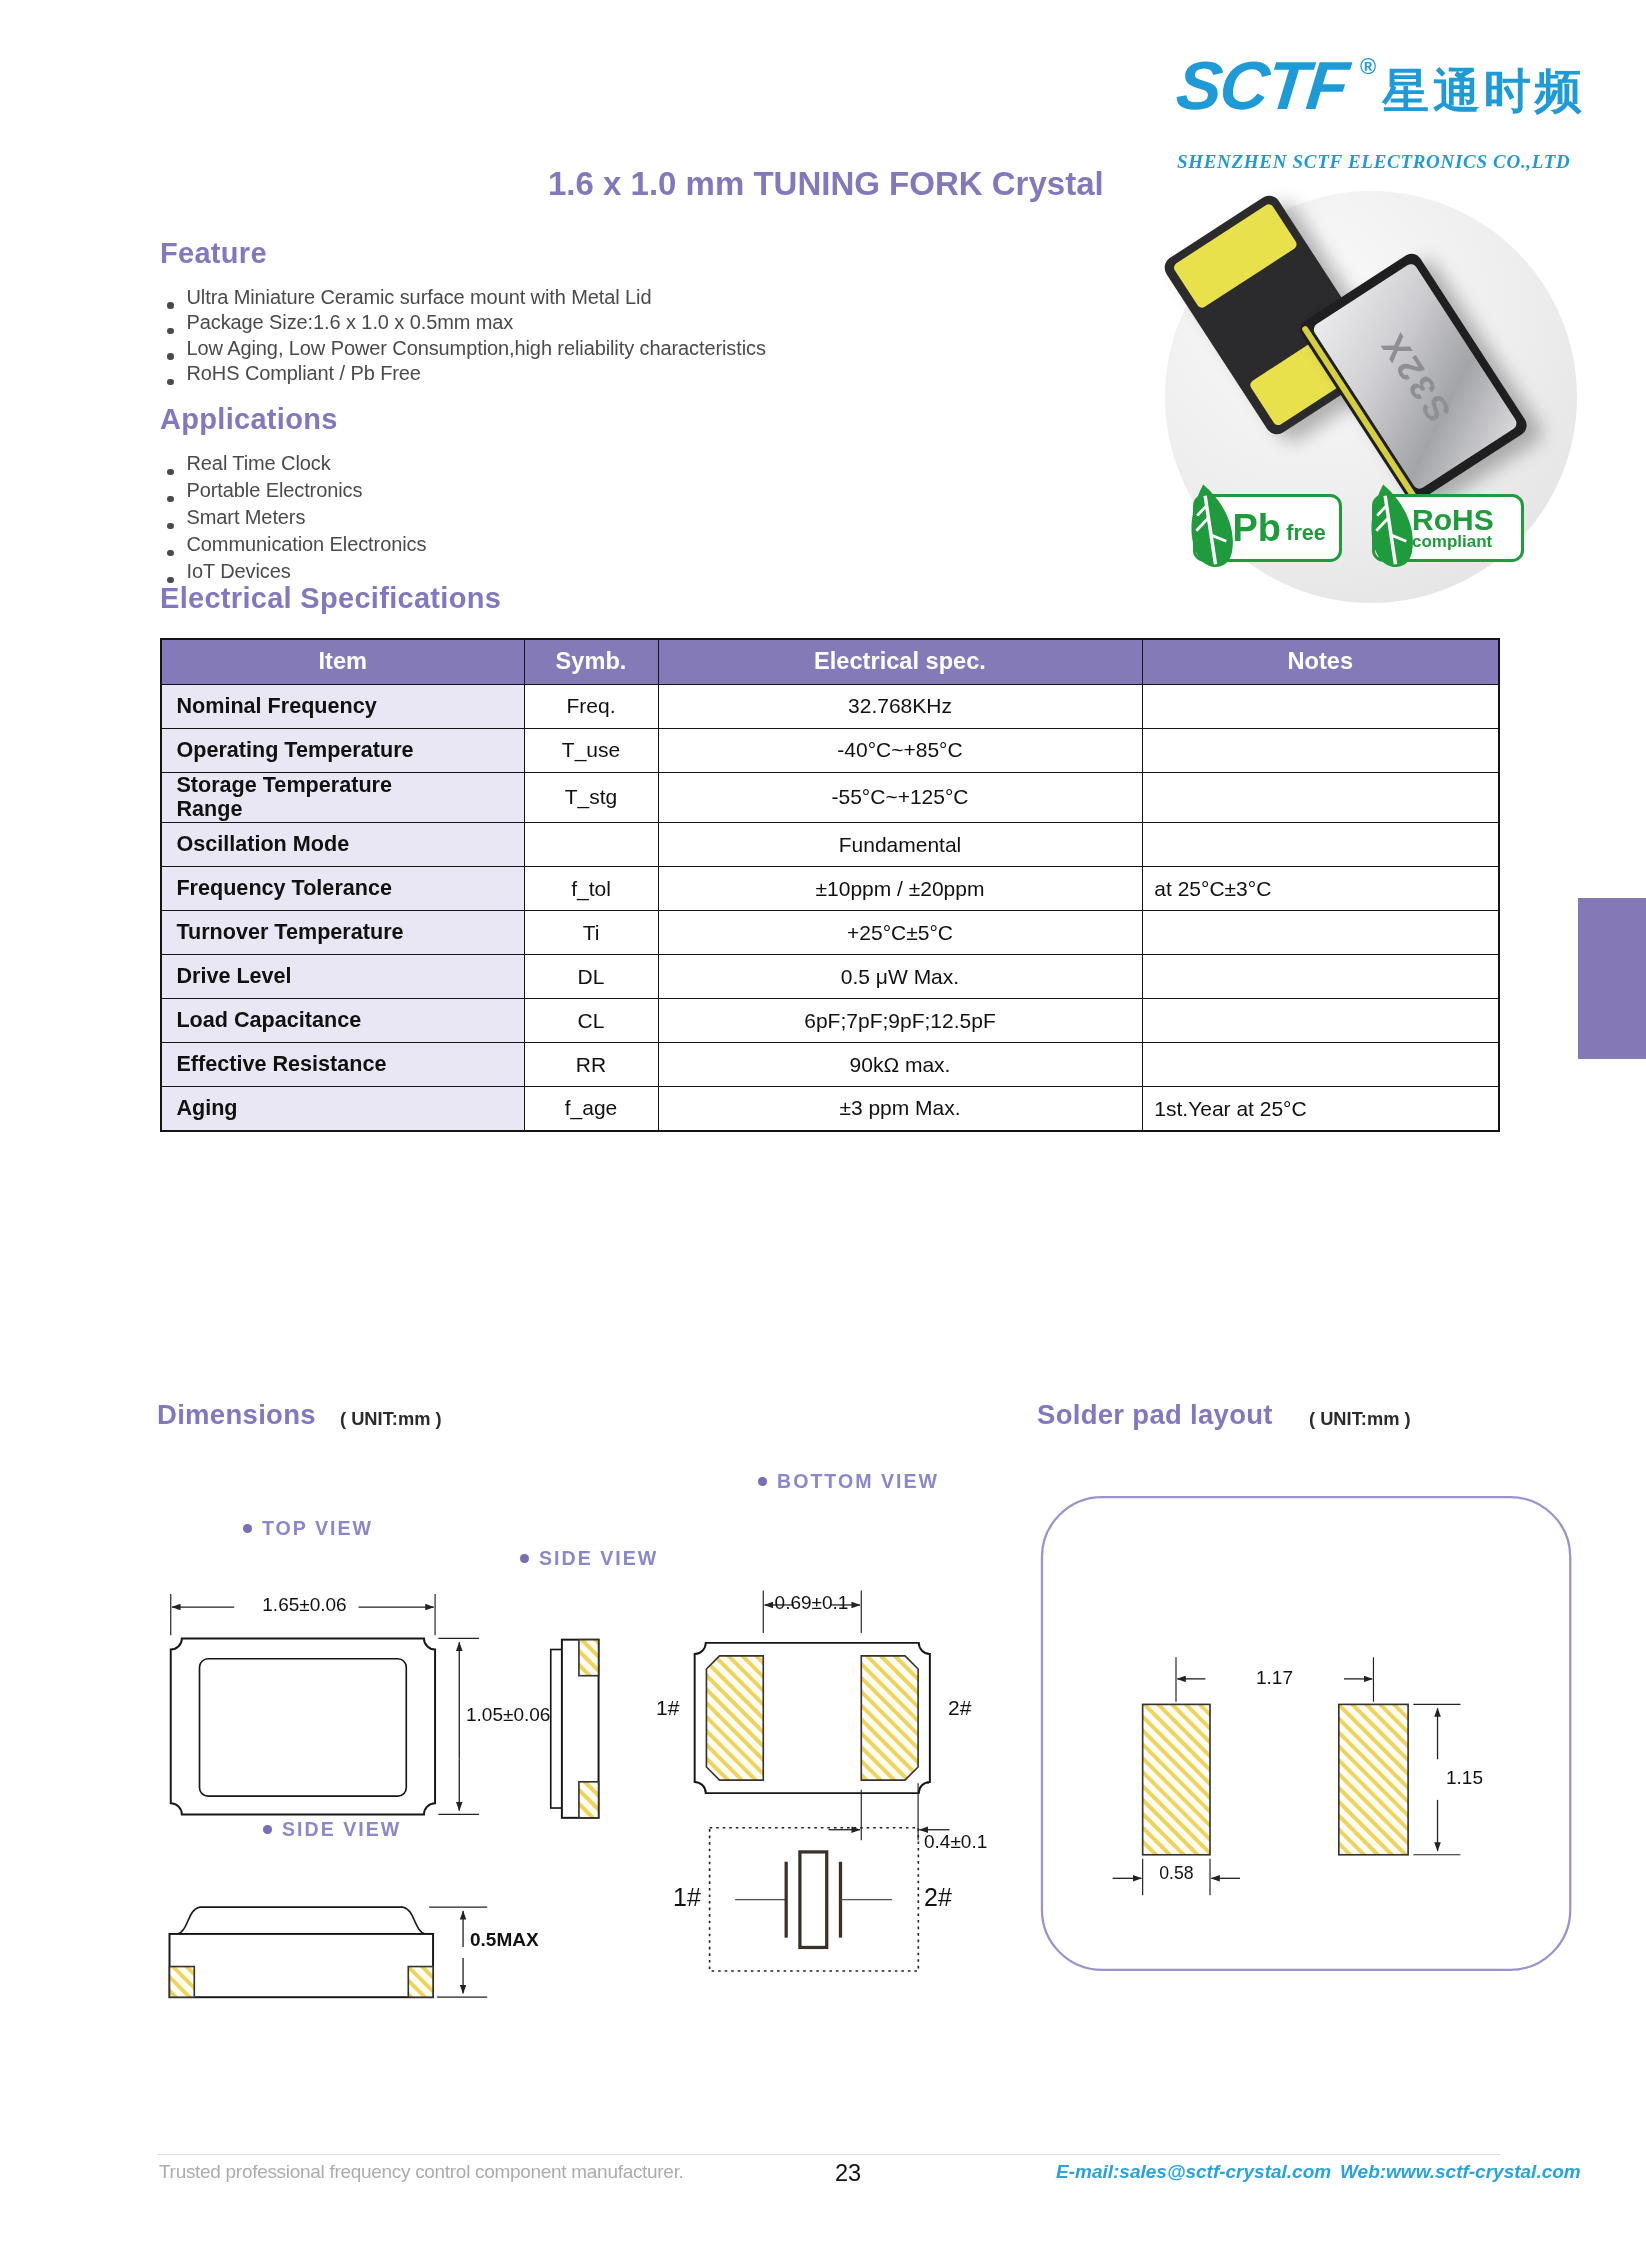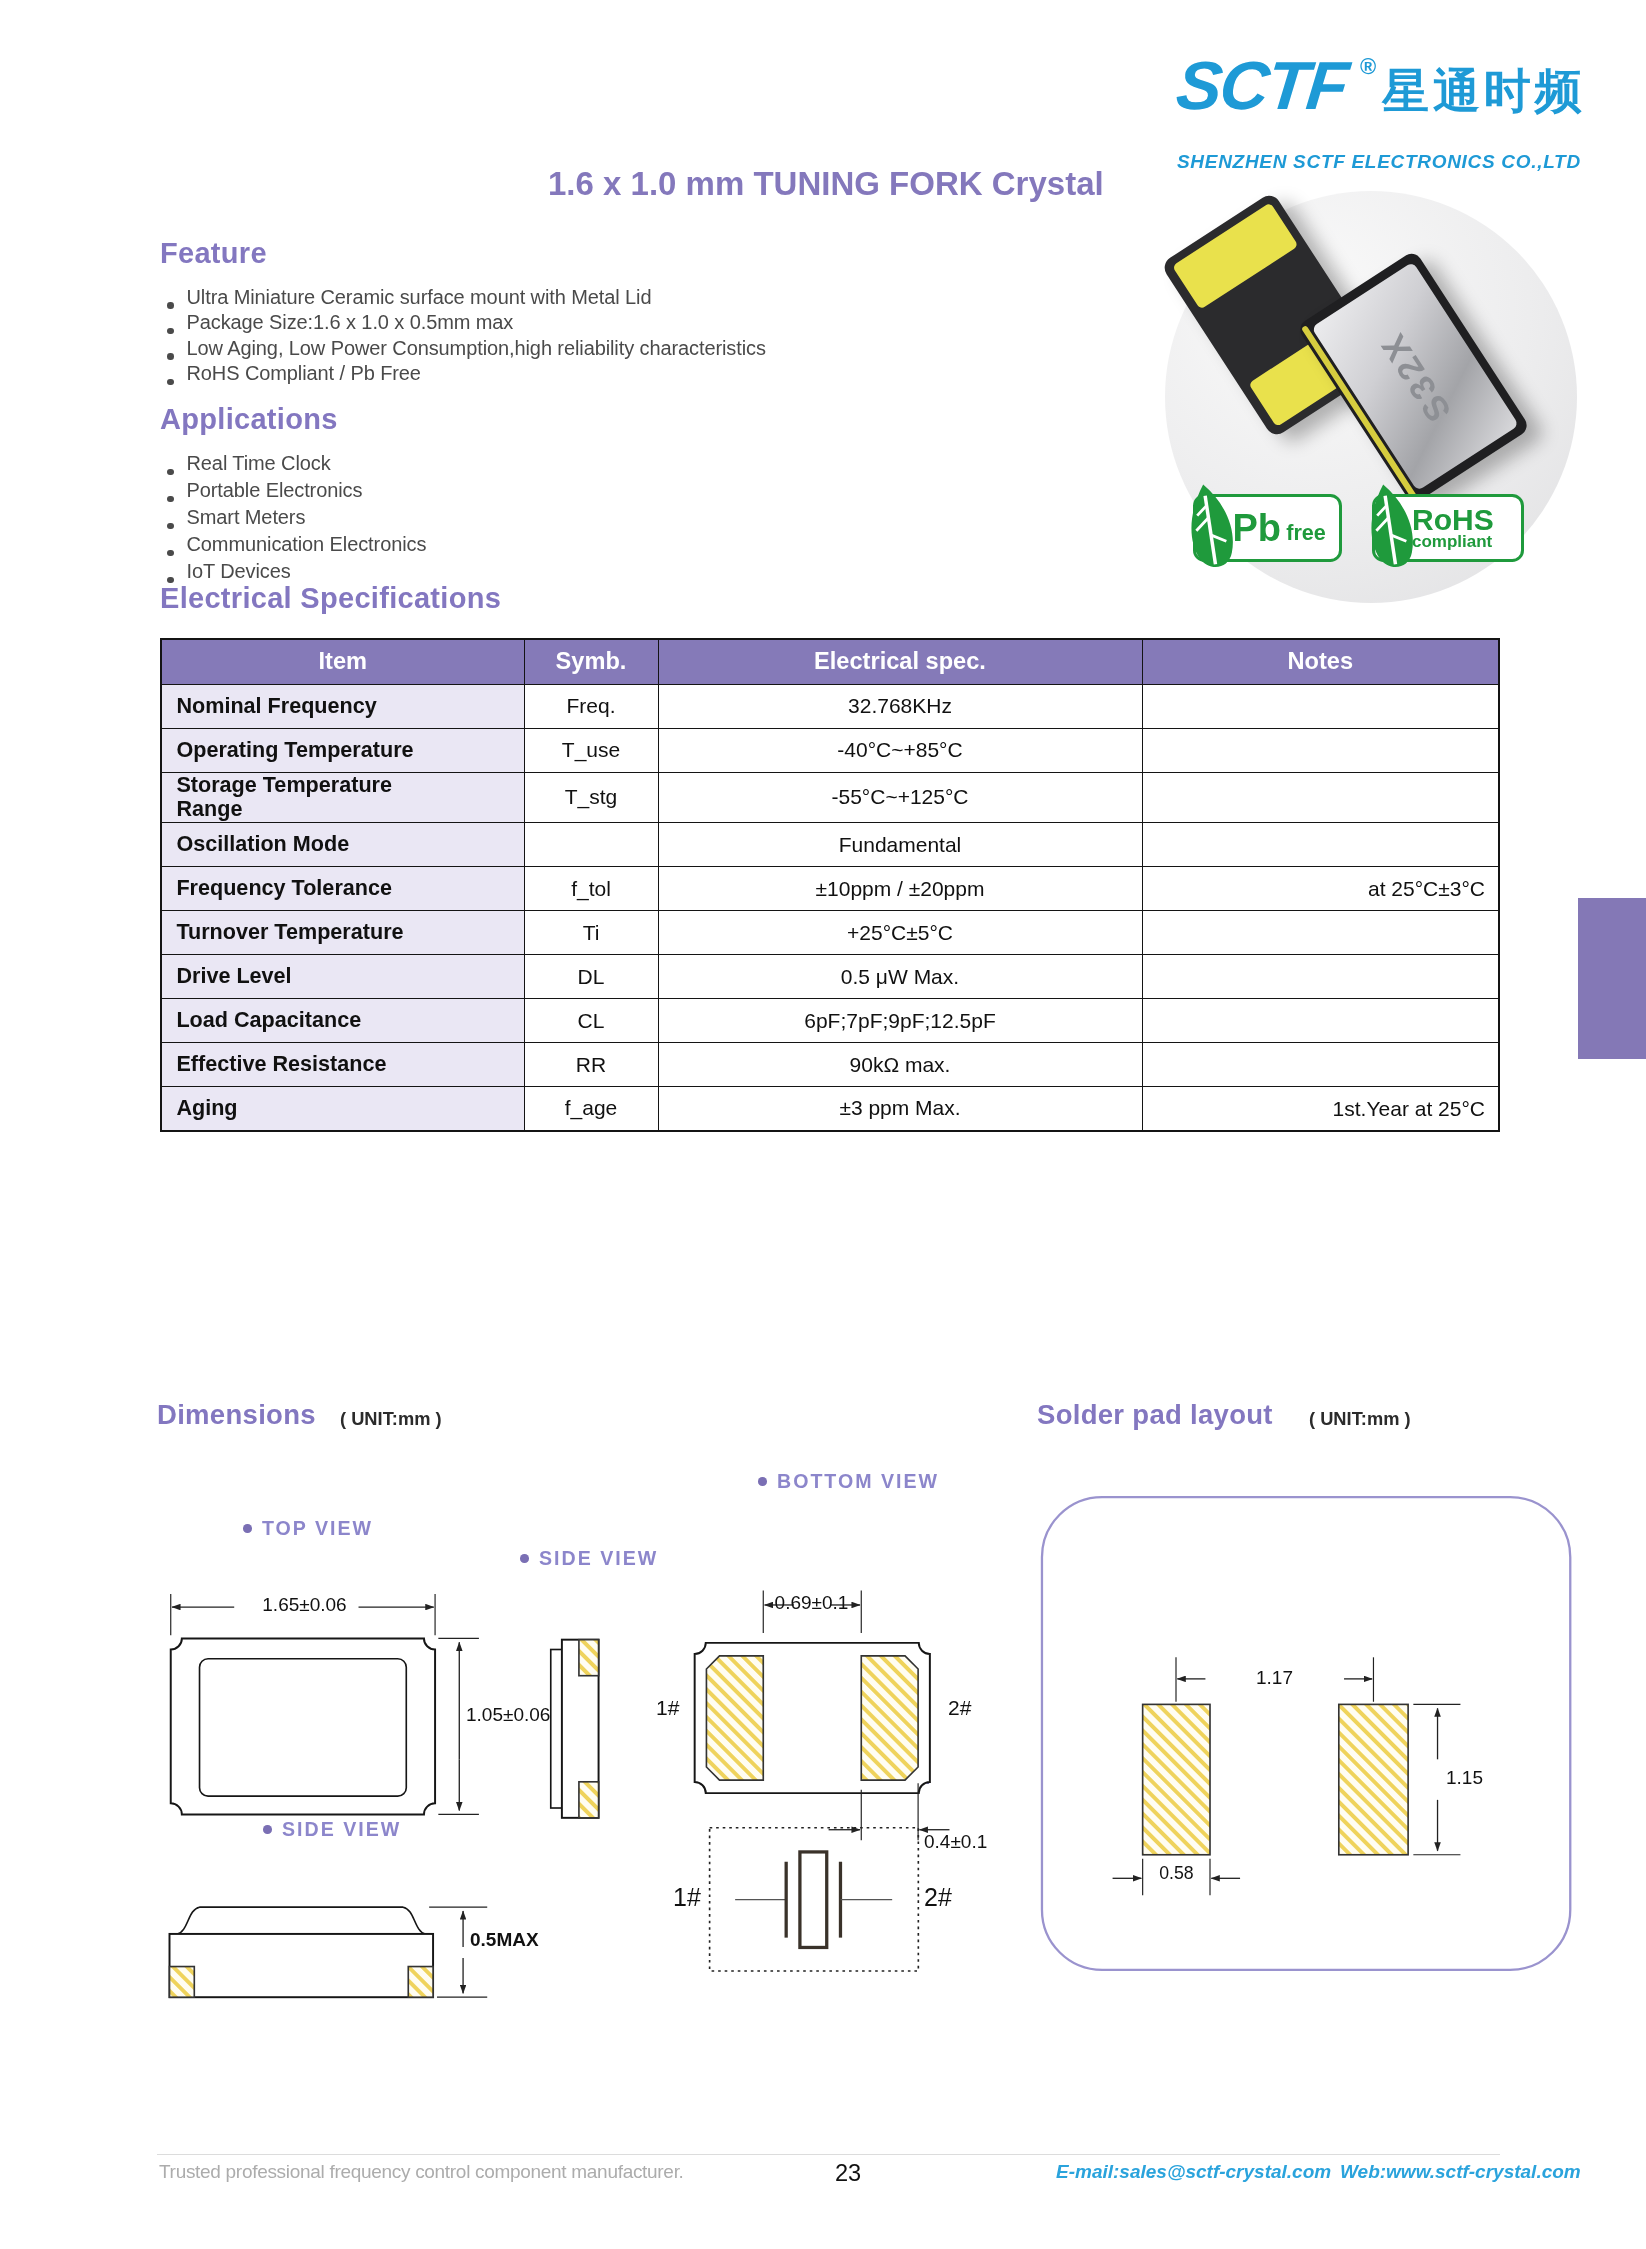--- a/index.html
+++ b/index.html
@@ -9,21 +9,21 @@
     font-family:"Liberation Sans", sans-serif; color:#222; overflow:hidden;
   }
   .abs { position:absolute; }
 
   
   .logo-brand { left:1177px; top:51px; color:#1E9AD6; font-size:68px; font-weight:800;
     font-style:italic; letter-spacing:-2px; transform:skewX(-6deg); line-height:1; }
   .logo-reg { left:1360px; top:54px; color:#1E9AD6; font-size:22px; font-weight:700; }
   .logo-cn { left:1382px; top:67px; color:#1E9AD6; font-size:47px; font-weight:700; letter-spacing:3.9px; line-height:1; }
   .logo-co { left:1177px; top:151px; color:#1E9AD6; font-size:19px; font-weight:700;
-    font-style:italic; letter-spacing:0.7px; white-space:nowrap; }
+    font-style:italic; letter-spacing:0.7px; white-space:nowrap;font-family:Liberation Serif, serif; }
 
   
   .series-box { left:157px; top:148px; width:370px; height:59px; background:#8478BC;
     display:flex; align-items:center; justify-content:center; }
   .series-box span { color:#fff; font-size:35px; font-weight:800; letter-spacing:0px; }
   .main-title { left:548px; top:165px; color:#8478BC; font-size:33px; font-weight:800; white-space:nowrap; }
 
   .sec-heading { color:#8377C0; font-size:29px; font-weight:800; letter-spacing:0.3px; white-space:nowrap; }
   .h-feature { left:160px; top:237px; }
   .h-apps { left:160px; top:403px; }
@@ -71,21 +71,21 @@
   .spec-table col.c0 { width:363px; } .spec-table col.c1 { width:134px; }
   .spec-table col.c2 { width:484px; } .spec-table col.c3 { width:357px; }
   .spec-table th, .spec-table td { border:1.6px solid #141414; }
   .spec-table tr { height:44px; }
   .spec-table tr.hdr { height:45px; }
   .spec-table tr.tall { height:76px; }
   .spec-table th { background:#857AB8; color:#fff; font-size:23.6px; font-weight:700; }
   .spec-table td.item { background:#EAE7F4; font-size:21.6px; font-weight:700; color:#111;
     padding-left:14.4px; padding-right:72px; text-align:left; line-height:1.15; }
   .spec-table td.symb, .spec-table td.spec { text-align:center; font-size:21px; color:#111; }
-  .spec-table td.notes { text-align:right; padding-left:11.8px; padding-right:13px; font-size:21px; color:#111; line-height:1.2; }
+  .spec-table td.notes { text-align:left; padding-left:11.8px; padding-right:13px; font-size:21px; color:#111; line-height:1.2; }
 
   .side-tab { left:1578px; top:898px; width:68px; height:161px; background:#8478B6; }
 
   
   .view-label { display:flex; align-items:center; color:#8C86CB; font-size:19.6px; font-weight:700;
     letter-spacing:2px; white-space:nowrap; }
   .view-label .dot { width:8.5px; height:8.5px; border-radius:50%; background:#7A6FB4; margin-right:10.5px; letter-spacing:0; }
   .lbl-top { left:243px; top:1517px; }
   .lbl-side1 { left:520px; top:1547px; }
   .lbl-bottom { left:758px; top:1470px; }

